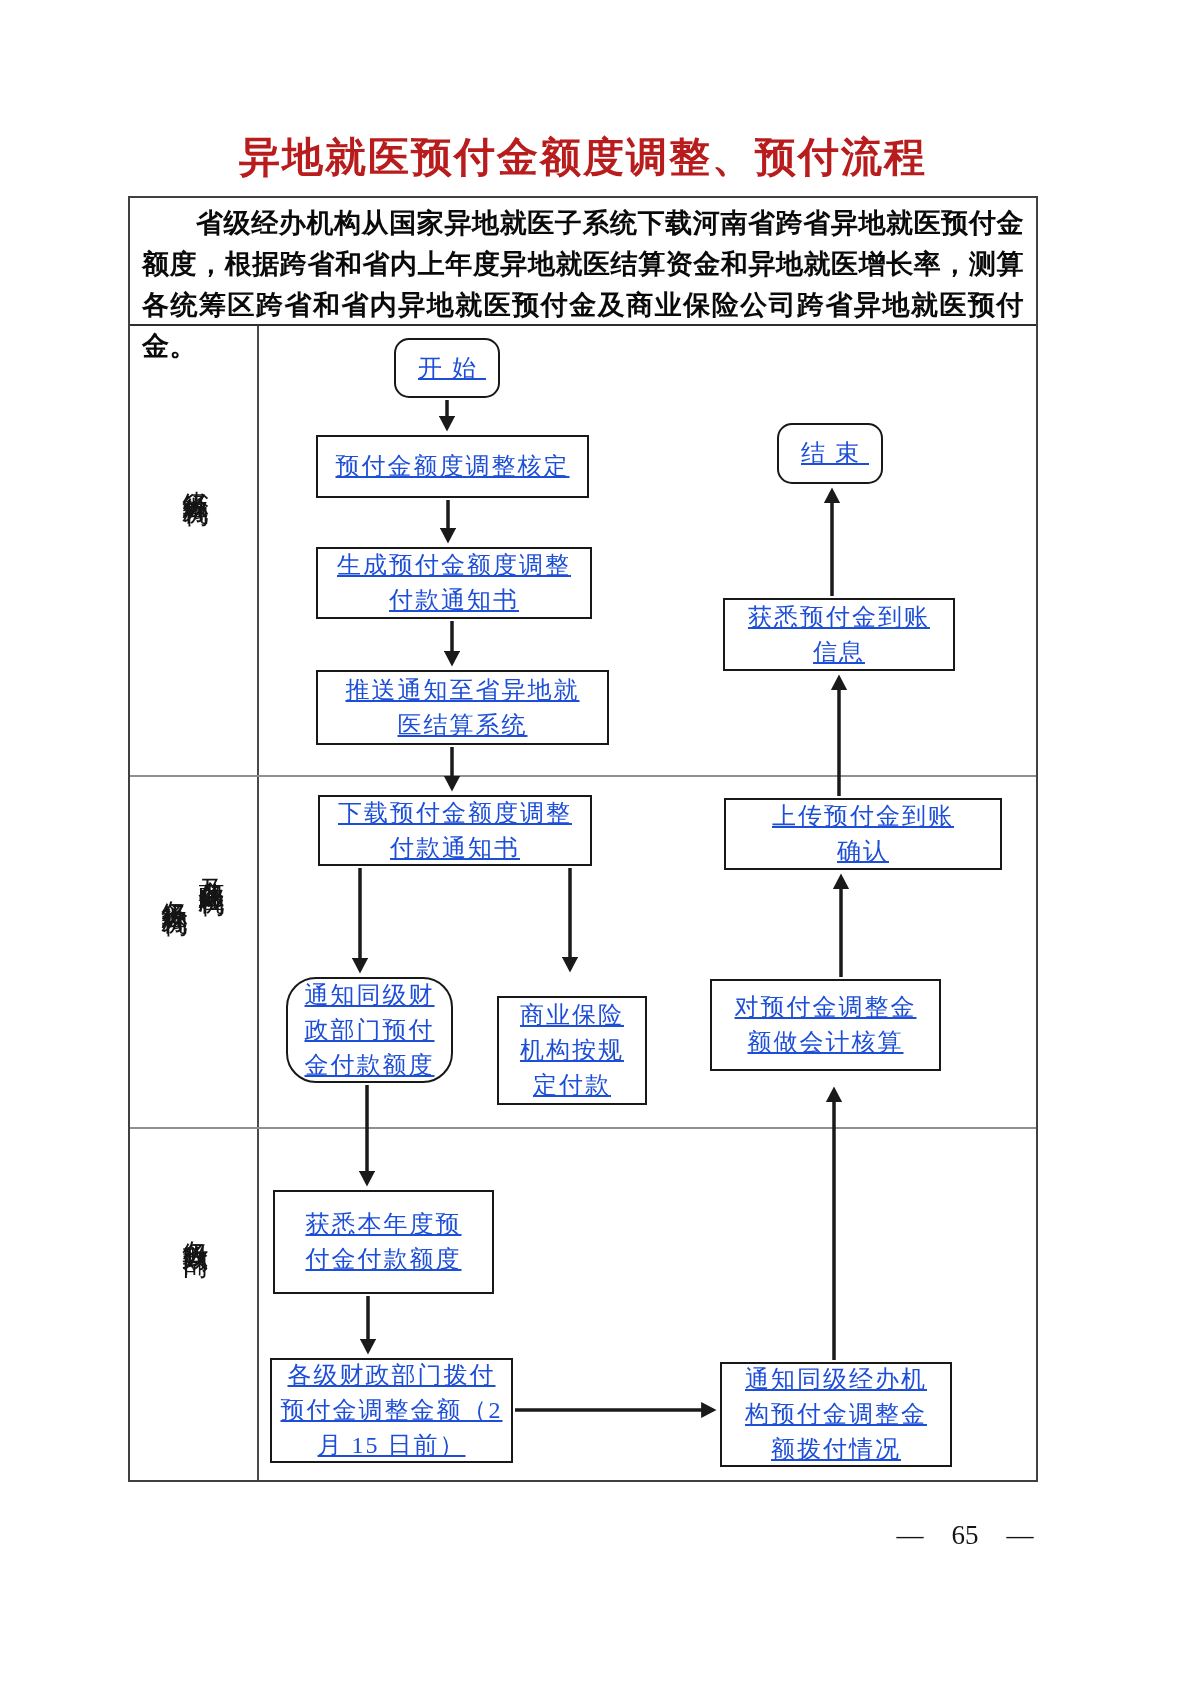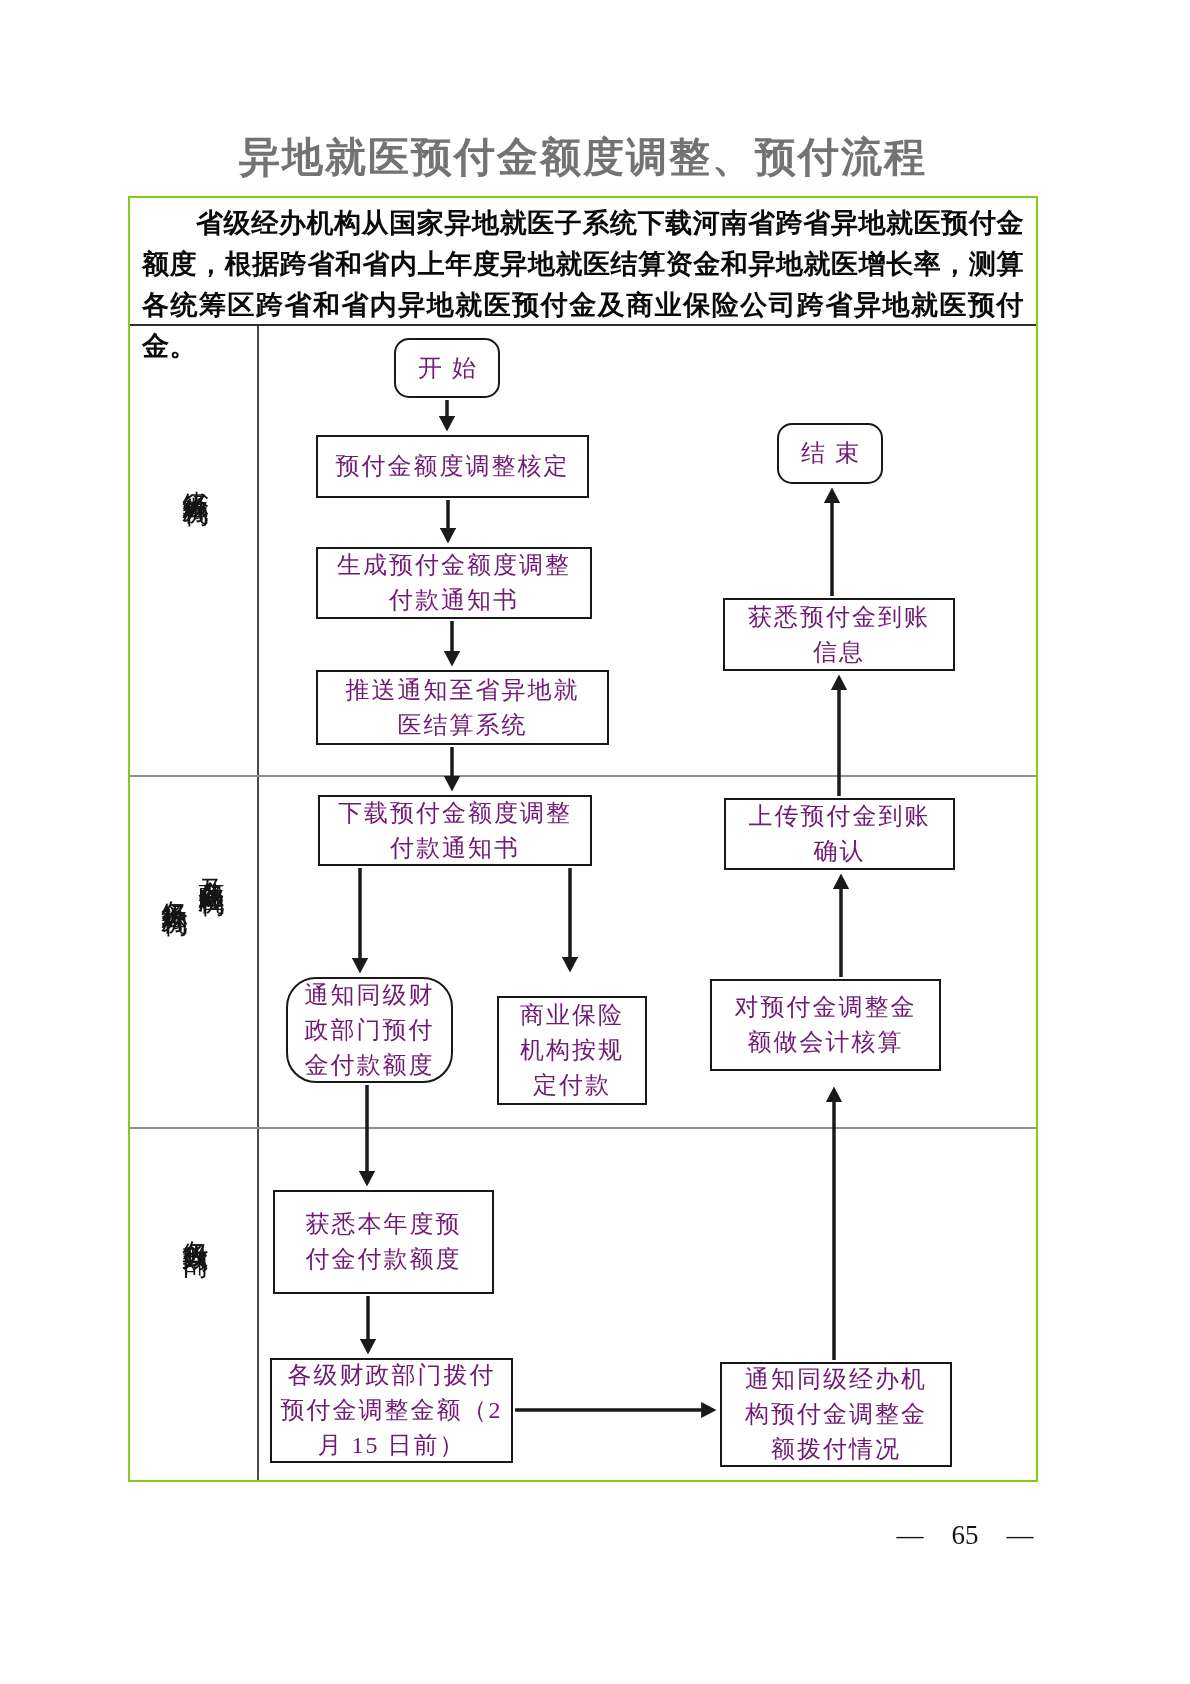--- a/index.html
+++ b/index.html
@@ -13,27 +13,27 @@
   }
   .doc-title{
     position:absolute;
     left:128px;top:130px;width:910px;
     margin:0;
     text-align:center;
     font-family:"Liberation Sans", sans-serif;
     font-size:41px;
     font-weight:bold;
     letter-spacing:2px;
-    color:#737373;
+    color:#b91c1c;
   }
   .outer{
     position:absolute;
     left:128px;top:196px;
     width:910px;height:1286px;
-    border:2px solid #84cc16;
+    border:2px solid #404040;
     box-sizing:border-box;
   }
   .intro{
     position:absolute;
     left:0;top:0;right:0;height:128px;
     border-bottom:2px solid #2e2e2e;
     box-sizing:border-box;
     padding:5px 12px 0 12px;
     font-size:27px;
     font-weight:bold;
@@ -71,21 +71,22 @@
     border:2.5px solid #181818;
     background:#ffffff;
     display:flex;
     align-items:center;
     justify-content:center;
     text-align:center;
     white-space:pre-line;
     font-size:24px;
     line-height:35px;
     letter-spacing:2px;
-    color:#701a75;
+    color:#1d4ed8;
+    text-decoration:underline;
   }
   .node.terminal{
     border-radius:15px;
     letter-spacing:10px;
     text-indent:10px;
   }
   .connector-layer{
     position:absolute;left:0;top:0;
     pointer-events:none;
   }
@@ -131,21 +132,21 @@
 信息</div>
 
   <div class="node" style="left:318px;top:795px;width:274px;height:71px;">下载预付金额度调整
 付款通知书</div>
   <div class="node" style="left:286px;top:977px;width:167px;height:106px;border-radius:30px;">通知同级财
 政部门预付
 金付款额度</div>
   <div class="node" style="left:497px;top:976px;width:150px;height:109px;margin-top:20px;">商业保险
 机构按规
 定付款</div>
-  <div class="node" style="left:724px;top:798px;width:231px;height:72px;">上传预付金到账
+  <div class="node" style="left:724px;top:798px;width:278px;height:72px;">上传预付金到账
 确认</div>
   <div class="node" style="left:710px;top:979px;width:231px;height:92px;">对预付金调整金
 额做会计核算</div>
 
   <div class="node" style="left:273px;top:1190px;width:221px;height:104px;">获悉本年度预
 付金付款额度</div>
   <div class="node" style="left:270px;top:1358px;width:243px;height:105px;">各级财政部门拨付
 预付金调整金额（2
 月 15 日前）</div>
   <div class="node" style="left:720px;top:1362px;width:232px;height:105px;">通知同级经办机

